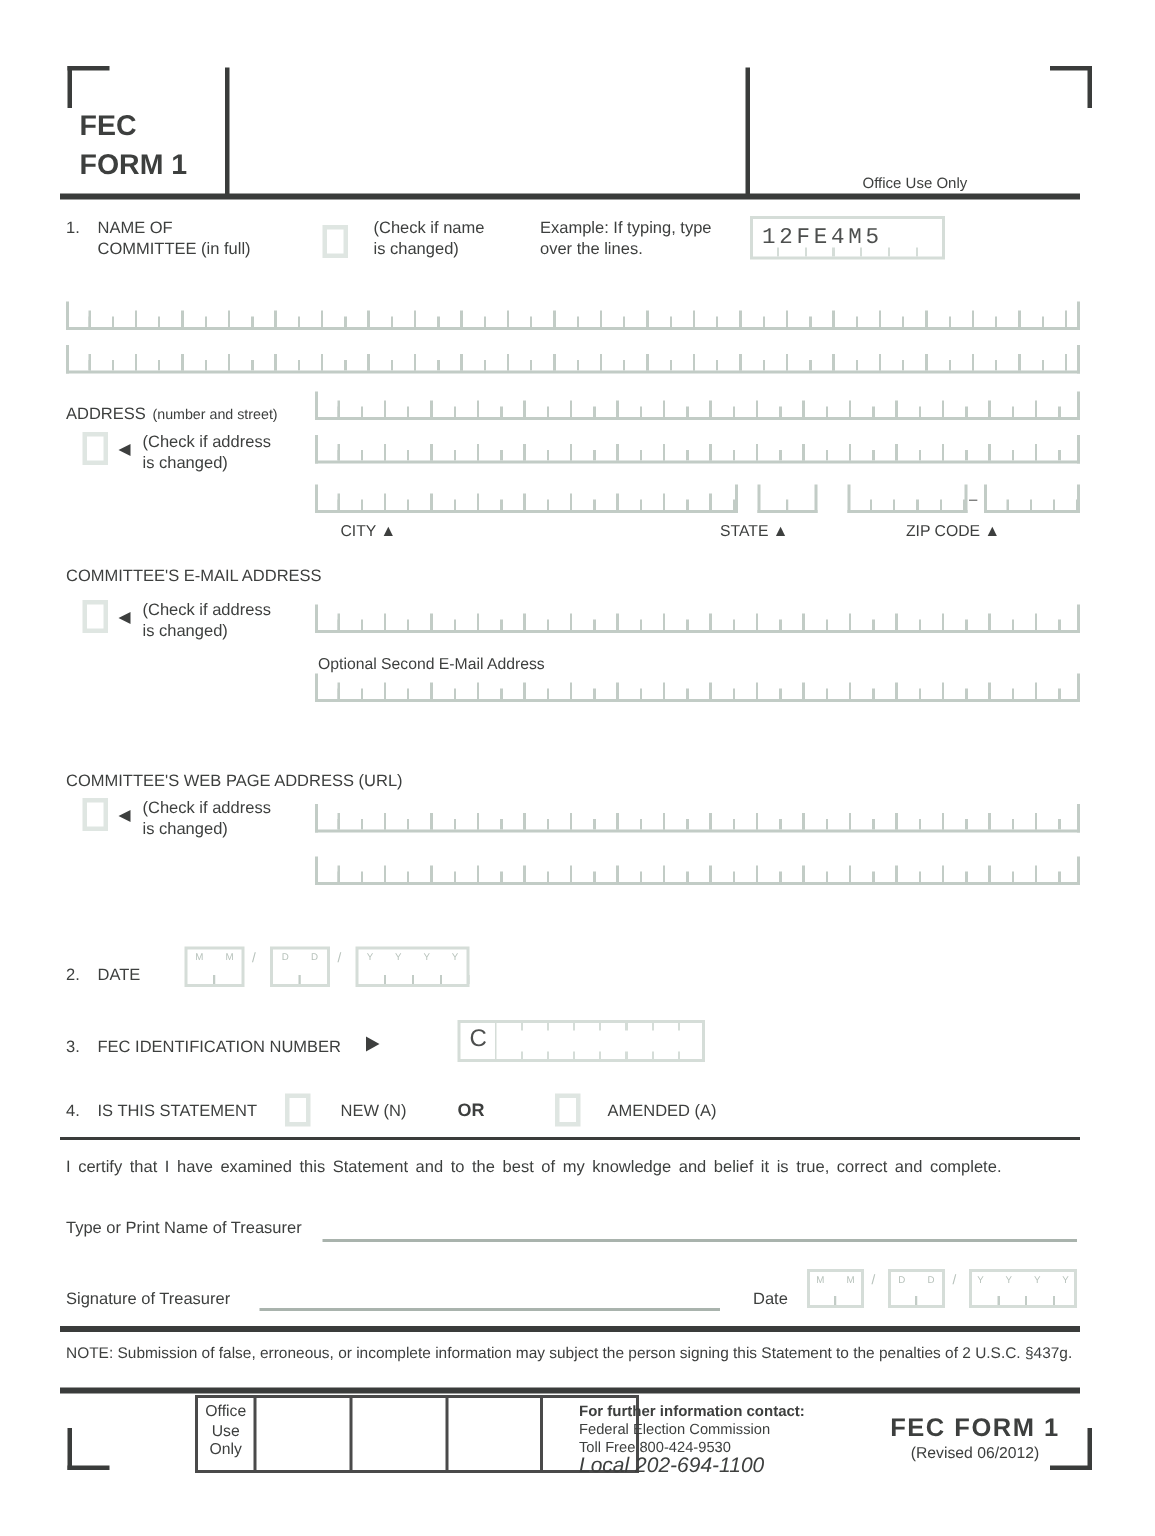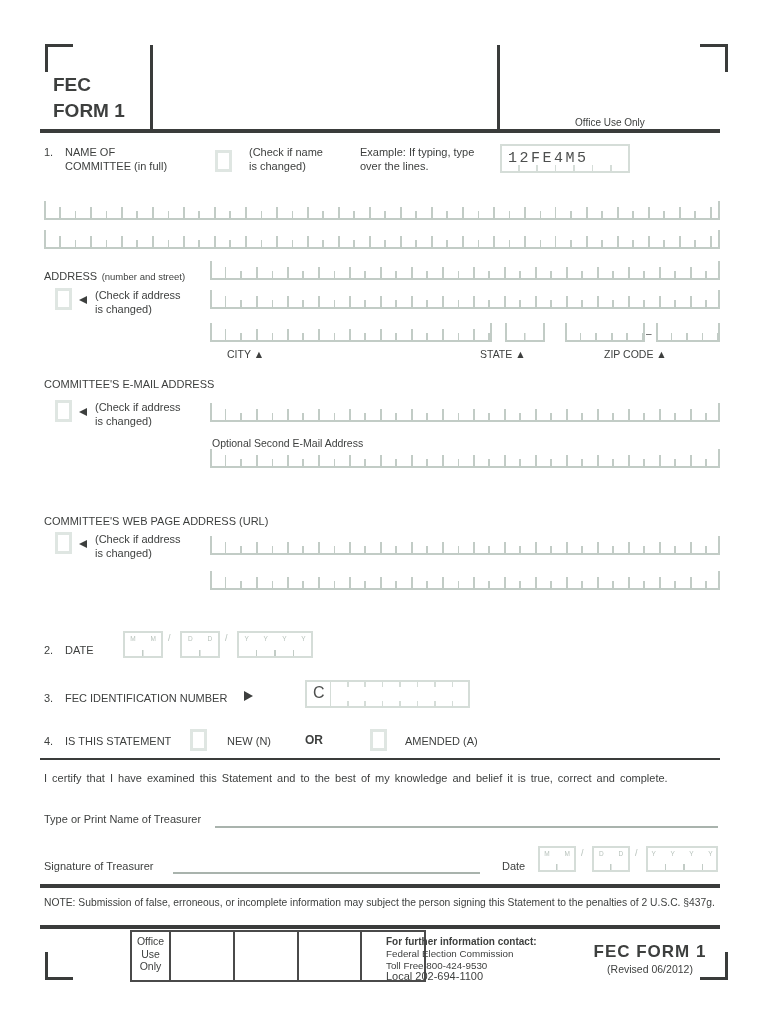--- a/index.html
+++ b/index.html
@@ -200,20 +200,20 @@
 Only</div>
     <div class="cell"></div>
     <div class="cell"></div>
     <div class="cell"></div>
     <div class="cell"></div>
   </div>
   <div class="abs" style="left:386px;top:936px;">
     <div class="bold" style="font-size:10px;line-height:12px;">For further information contact:</div>
     <div style="font-size:9.8px;line-height:11.5px;">Federal Election Commission</div>
     <div style="font-size:9.8px;line-height:11.5px;">Toll Free 800-424-9530</div>
-    <div style="font-size:11px;line-height:11.5px;">Local 202-694-1100</div>
+    <div style="font-size:14px;line-height:11.5px;font-style:italic;">Local 202-694-1100</div>
   </div>
   <div class="abs" style="left:565px;top:942px;width:170px;text-align:center;">
     <div class="bold" style="font-size:17px;letter-spacing:1px;">FEC FORM 1</div>
     <div style="font-size:10.5px;margin-top:1px;">(Revised 06/2012)</div>
   </div>
 
 </div>
 
 </body></html>

